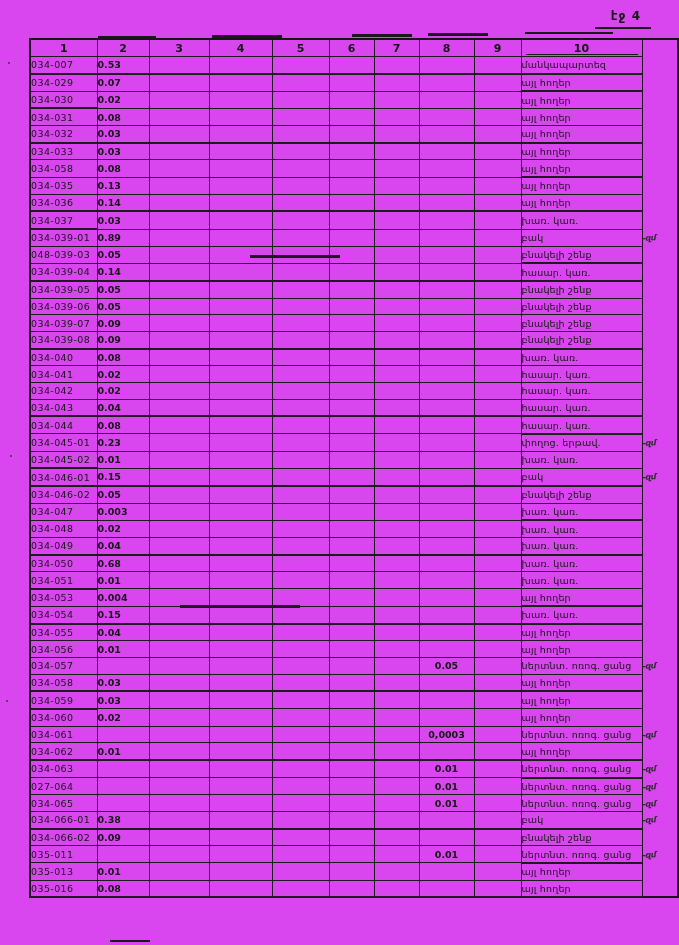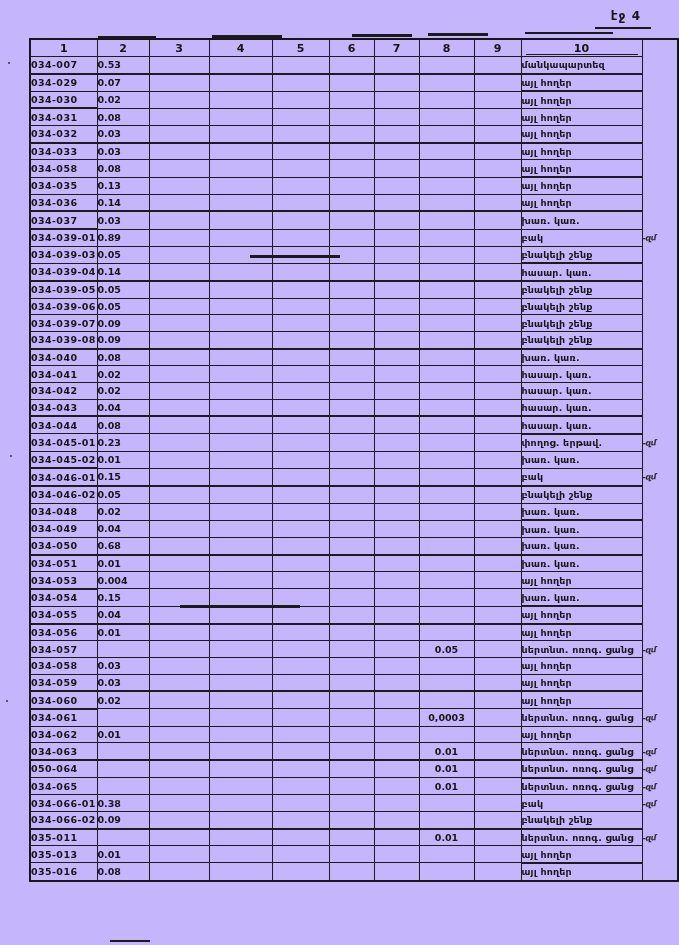--- a/index.html
+++ b/index.html
@@ -6,21 +6,21 @@
   body{
     width:679px;height:945px;
     background:#f6f6f3;
     font-family:"DejaVu Sans", sans-serif;
     color:#1b1b1b;
     position:relative;
     overflow:hidden;
   }
   .page{
     position:absolute;inset:0;
-    background:#c4b5fd;
+    background:#d946ef;
     padding-left:21px;
   }
   .page-num{
     position:absolute;top:9px;right:38px;
     font-size:12px;font-weight:700;letter-spacing:1px;
     color:#171717;
   }
   table.grid{
     position:absolute;left:29px;top:38px;
     border-collapse:collapse;table-layout:fixed;
@@ -37,24 +37,24 @@
     height:16px;
     font-size:11px;font-weight:700;text-align:center;
     line-height:15px;color:#141414;
   }
   th.c10h{position:relative;}
   th.c10h::after{
     content:"";position:absolute;left:4px;right:4px;bottom:1px;
     border-bottom:1.5px solid #1c1c1c;
   }
   tbody td{height:15.66px;font-size:9.5px;line-height:15px;color:#161616;}
-  td.c1{padding-left:3px;font-weight:700;letter-spacing:.4px;}
+  td.c1{padding-left:3px;font-weight:400;letter-spacing:.4px;}
   td.c2{font-weight:600;}
   td.c8{text-align:center;font-weight:600;}
-  td.c10{padding-left:3px;font-weight:700;letter-spacing:.2px;border-left:1.5px solid #1c1c1c;border-right:1.5px solid #1c1c1c;}
+  td.c10{padding-left:3px;font-weight:400;letter-spacing:.2px;border-left:1.5px solid #1c1c1c;border-right:1.5px solid #1c1c1c;}
   
   td.note, th.noteh{
     border:none !important;background:transparent;
     width:34px;max-width:34px;
   }
   td.note{
     font-size:8px;font-style:italic;color:#2c2c2c;
     padding-left:6px;transform:rotate(-3deg);
     font-weight:600;letter-spacing:-.5px;
   }
@@ -266,21 +266,21 @@
       <td class="c6"></td>
       <td class="c7"></td>
       <td class="c8"></td>
       <td class="c9"></td>
       <td class="c10">բակ</td>
       <td class="note">-զմ</td>
     </tr>
 
 
     <tr>
-      <td class="c1">034-039-03</td>
+      <td class="c1">048-039-03</td>
       <td class="c2">0.05</td>
       <td class="c3"></td>
       <td class="c4"></td>
       <td class="c5"></td>
       <td class="c6"></td>
       <td class="c7"></td>
       <td class="c8"></td>
       <td class="c9"></td>
       <td class="c10">բնակելի շենք</td>
       <td class="note"></td>
@@ -475,20 +475,33 @@
       <td class="c4"></td>
       <td class="c5"></td>
       <td class="c6"></td>
       <td class="c7"></td>
       <td class="c8"></td>
       <td class="c9"></td>
       <td class="c10">բնակելի շենք</td>
       <td class="note"></td>
     </tr>
 
+    <tr>
+      <td class="c1">034-047</td>
+      <td class="c2">0.003</td>
+      <td class="c3"></td>
+      <td class="c4"></td>
+      <td class="c5"></td>
+      <td class="c6"></td>
+      <td class="c7"></td>
+      <td class="c8"></td>
+      <td class="c9"></td>
+      <td class="c10">խառ. կառ.</td>
+      <td class="note"></td>
+    </tr>
 
     <tr>
       <td class="c1">034-048</td>
       <td class="c2">0.02</td>
       <td class="c3"></td>
       <td class="c4"></td>
       <td class="c5"></td>
       <td class="c6"></td>
       <td class="c7"></td>
       <td class="c8"></td>
@@ -687,21 +700,21 @@
       <td class="c5"></td>
       <td class="c6"></td>
       <td class="c7"></td>
       <td class="c8">0.01</td>
       <td class="c9"></td>
       <td class="c10">ներտնտ. ոռոգ. ցանց</td>
       <td class="note">-զմ</td>
     </tr>
 
     <tr>
-      <td class="c1">050-064</td>
+      <td class="c1">027-064</td>
       <td class="c2"></td>
       <td class="c3"></td>
       <td class="c4"></td>
       <td class="c5"></td>
       <td class="c6"></td>
       <td class="c7"></td>
       <td class="c8">0.01</td>
       <td class="c9"></td>
       <td class="c10">ներտնտ. ոռոգ. ցանց</td>
       <td class="note">-զմ</td>

